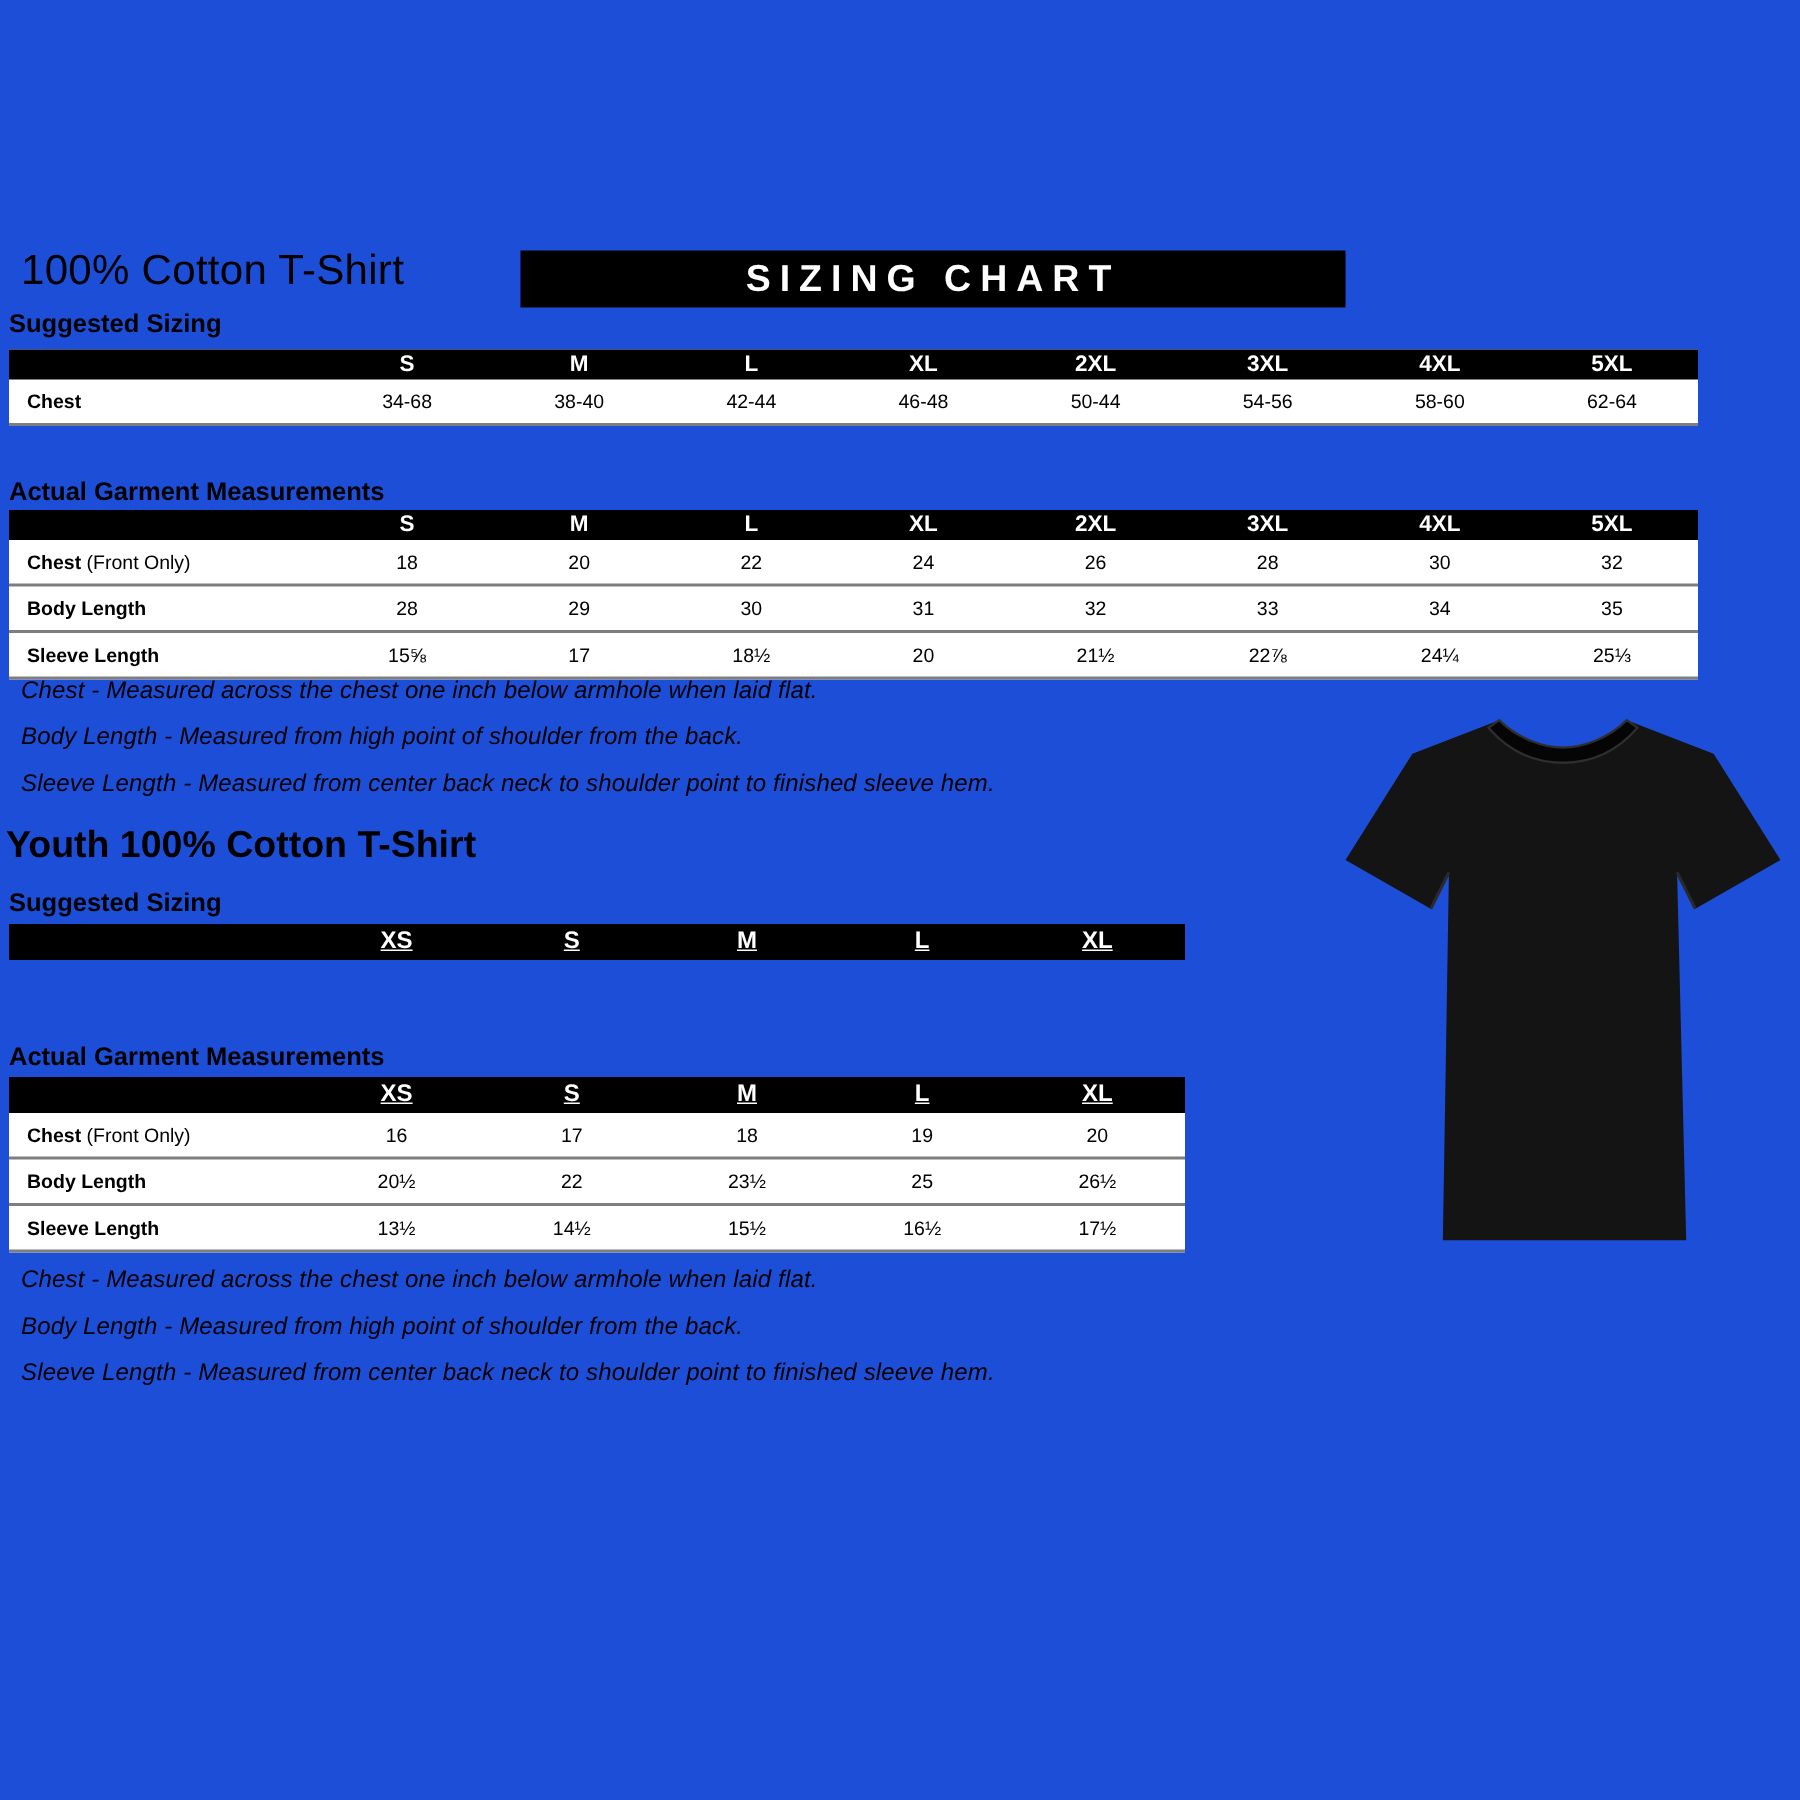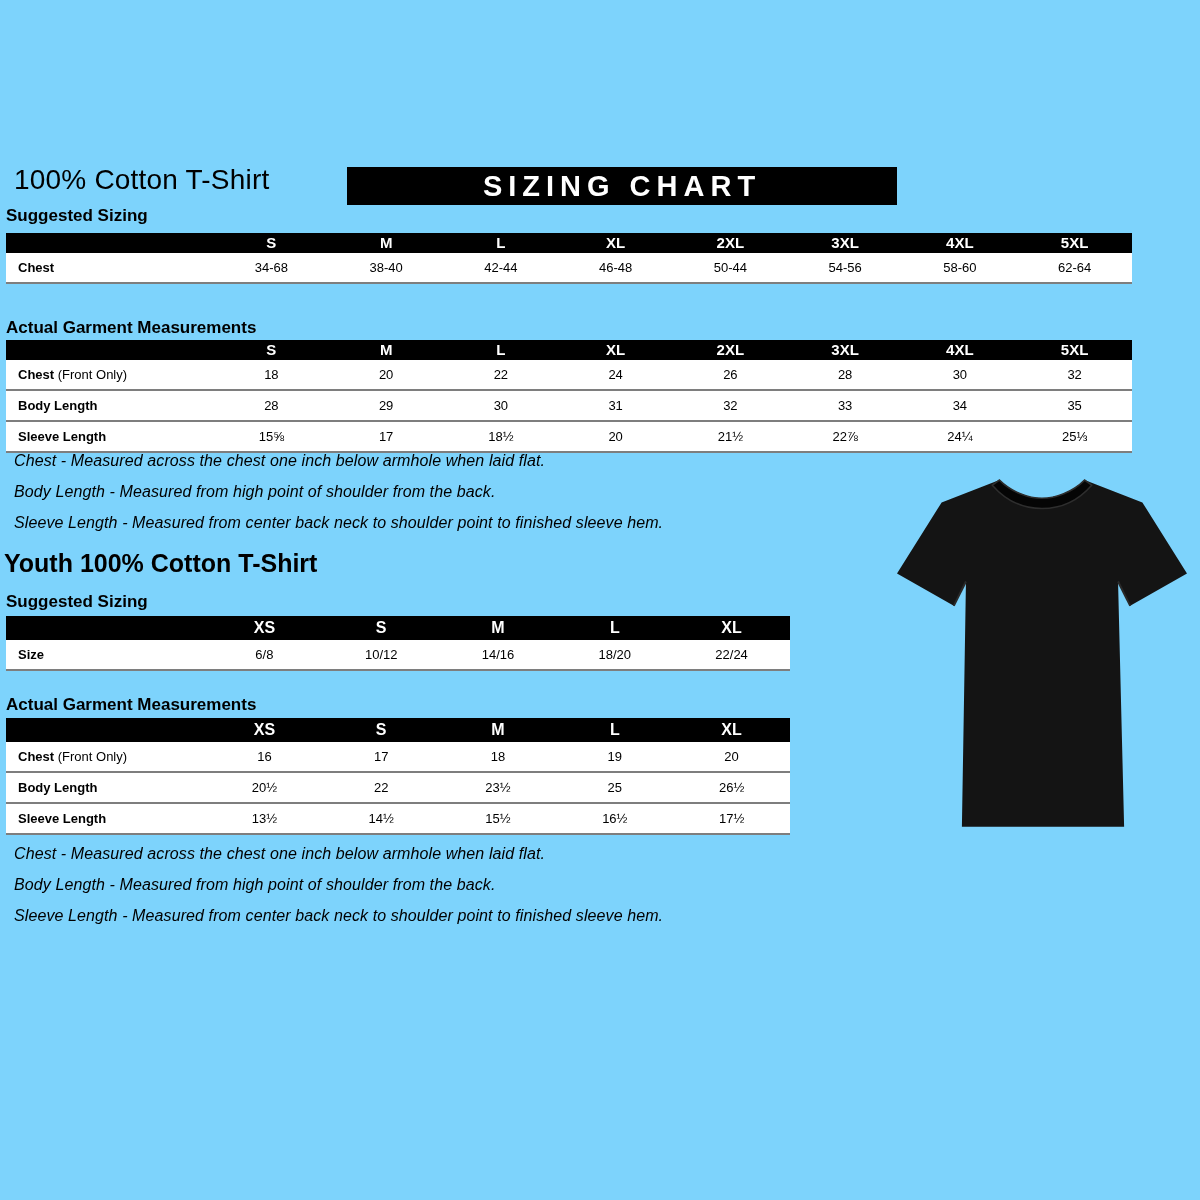--- a/index.html
+++ b/index.html
@@ -2,39 +2,39 @@
 <html><head>
 <meta charset="utf-8">
 <style>
   * { margin:0; padding:0; box-sizing:border-box; }
   html,body { background:#ffffff; }
   body {
     width:1200px; height:1200px;
     font-family:"Liberation Sans", sans-serif;
     color:#000;
   }
-  .canvas { position:relative; width:1200px; height:1200px; background:#7dd3fc; overflow:hidden; }
+  .canvas { position:relative; width:1200px; height:1200px; background:#1d4ed8; overflow:hidden; }
   .abs { position:absolute; }
 
   .main-title { left:14px; top:164px; font-size:28px; font-weight:400; letter-spacing:0.2px; }
   .banner {
     left:347px; top:167px; width:550px; height:38px;
     background:#000; color:#fff;
     display:flex; align-items:center; justify-content:center;
-    font-size:29px; font-weight:700; letter-spacing:6px;
+    font-size:25px; font-weight:700; letter-spacing:6px;
   }
   .section-label { font-size:17px; font-weight:700; }
   .youth-title { left:4px; top:549px; font-size:25px; font-weight:700;text-align:right; }
 
   
   .size-table { background:#fff; }
   .t-head { display:flex; background:#000; color:#fff; }
   .t-head .t-cell { font-weight:700; }
   .adult .t-head .t-cell { height:20px; line-height:20px; font-size:15px; }
-  .youth .t-head .t-cell { height:24px; line-height:24px; font-size:16px; }
+  .youth .t-head .t-cell { height:24px; line-height:24px; font-size:16px;text-decoration:underline; }
   .t-row { display:flex; border-bottom:2px solid #7e7e7e; }
   .t-row .t-cell { height:29px; line-height:29px; font-size:13px; }
   .t-cell { flex:1; text-align:center; white-space:nowrap; overflow:hidden; }
   .t-label { text-align:left; padding-left:12px; }
   .adult .t-label { flex:0 0 208px; }
   .youth .t-label { flex:0 0 200px; }
   .t-label b { font-weight:700; }
 
   .notes p { font-size:16px; margin:0 0 13px 0; letter-spacing:0.1px;font-style:italic; }
 
@@ -133,28 +133,20 @@
 
   <div class="abs section-label" style="left:6px; top:592px;">Suggested Sizing</div>
   <div class="abs size-table youth" style="left:6px; top:616px; width:784px;">
       <div class="t-head">
         <div class="t-cell t-label"></div>
         <div class="t-cell">XS</div>
         <div class="t-cell">S</div>
         <div class="t-cell">M</div>
         <div class="t-cell">L</div>
         <div class="t-cell">XL</div>
-      </div>
-      <div class="t-row">
-        <div class="t-cell t-label"><b>Size</b></div>
-        <div class="t-cell">6/8</div>
-        <div class="t-cell">10/12</div>
-        <div class="t-cell">14/16</div>
-        <div class="t-cell">18/20</div>
-        <div class="t-cell">22/24</div>
       </div>
     </div>
 
   <div class="abs section-label" style="left:6px; top:695px;">Actual Garment Measurements</div>
   <div class="abs size-table youth" style="left:6px; top:718px; width:784px;">
       <div class="t-head">
         <div class="t-cell t-label"></div>
         <div class="t-cell">XS</div>
         <div class="t-cell">S</div>
         <div class="t-cell">M</div>

